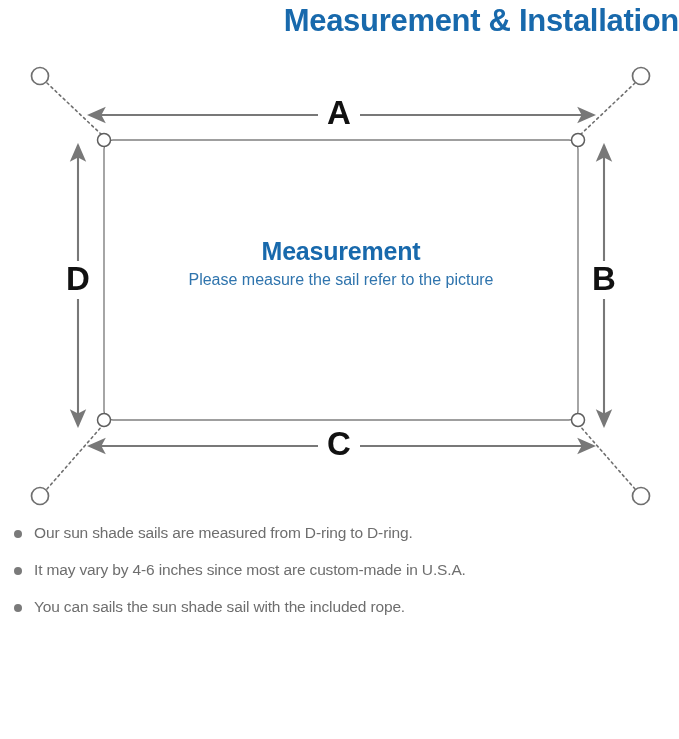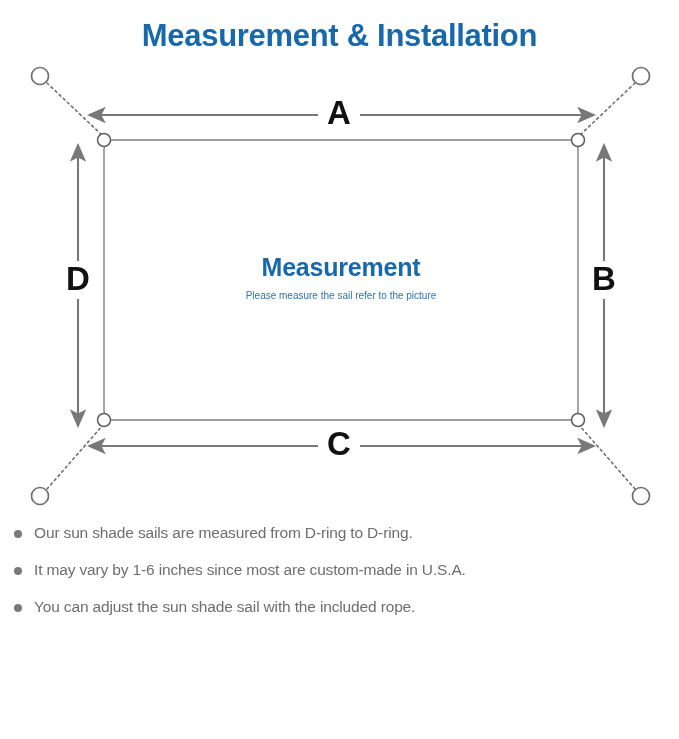--- a/index.html
+++ b/index.html
@@ -13,28 +13,28 @@
     position: relative;
     font-family: "Liberation Sans", sans-serif;
     overflow: hidden;
   }
 
   #page-title {
     position: absolute;
     left: 0;
     top: 0;
     width: 679px;
-    text-align: center;
+    text-align: right;
     font-family: "Liberation Sans", sans-serif;
     font-weight: bold;
     font-size: 31px;
     letter-spacing: -0.3px;
     color: #1869ac;
     line-height: 40px;
-    padding-top: 16px;
+    padding-top: 1px;
     white-space: nowrap;
   }
 
   #diagram {
     position: absolute;
     left: 0;
     top: 46px;
     width: 679px;
     height: 470px;
   }
@@ -49,35 +49,35 @@
     color: #111111;
     font-size: 33px;
     line-height: 33px;
     text-align: center;
     background: #ffffff;
   }
 
   #sail-center-text {
     position: absolute;
     left: 104px;
-    top: 252px;
+    top: 236px;
     width: 474px;
     text-align: center;
   }
   #sail-center-title {
     font-family: "Liberation Sans", sans-serif;
     font-weight: bold;
     font-size: 25px;
     color: #1869ac;
     line-height: 30px;
     letter-spacing: -0.2px;
   }
   #sail-center-sub {
     font-family: "Liberation Sans", sans-serif;
-    font-size: 10px;
+    font-size: 16px;
     color: #2f74ad;
     line-height: 22px;
     margin-top: 3px;
   }
 
   #notes {
     position: absolute;
     left: 0;
     top: 522px;
     width: 679px;
@@ -172,19 +172,19 @@
   <div id="sail-center-sub">Please measure the sail refer to the picture</div>
 </div>
 
 <div id="notes">
   <div class="note-row">
     <span class="note-bullet"></span>
     <span class="note-text">Our sun shade sails are measured from D-ring to D-ring.</span>
   </div>
   <div class="note-row">
     <span class="note-bullet"></span>
-    <span class="note-text">It may vary by 1-6 inches since most are custom-made in U.S.A.</span>
+    <span class="note-text">It may vary by 4-6 inches since most are custom-made in U.S.A.</span>
   </div>
   <div class="note-row">
     <span class="note-bullet"></span>
-    <span class="note-text">You can adjust the sun shade sail with the included rope.</span>
+    <span class="note-text">You can sails the sun shade sail with the included rope.</span>
   </div>
 </div>
 
 </body></html>

